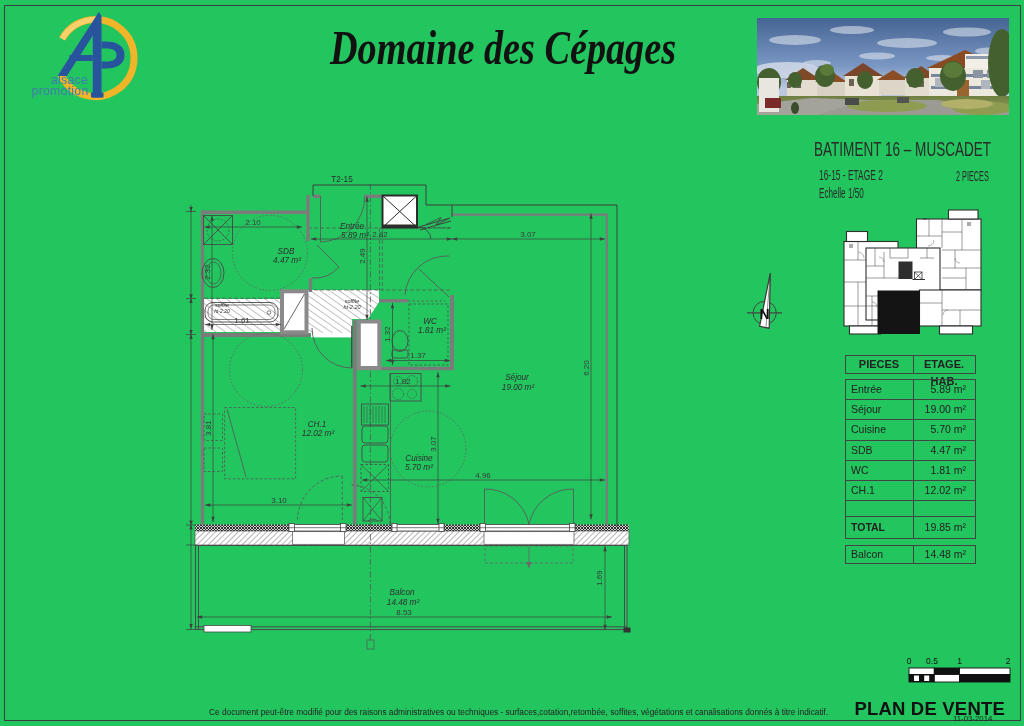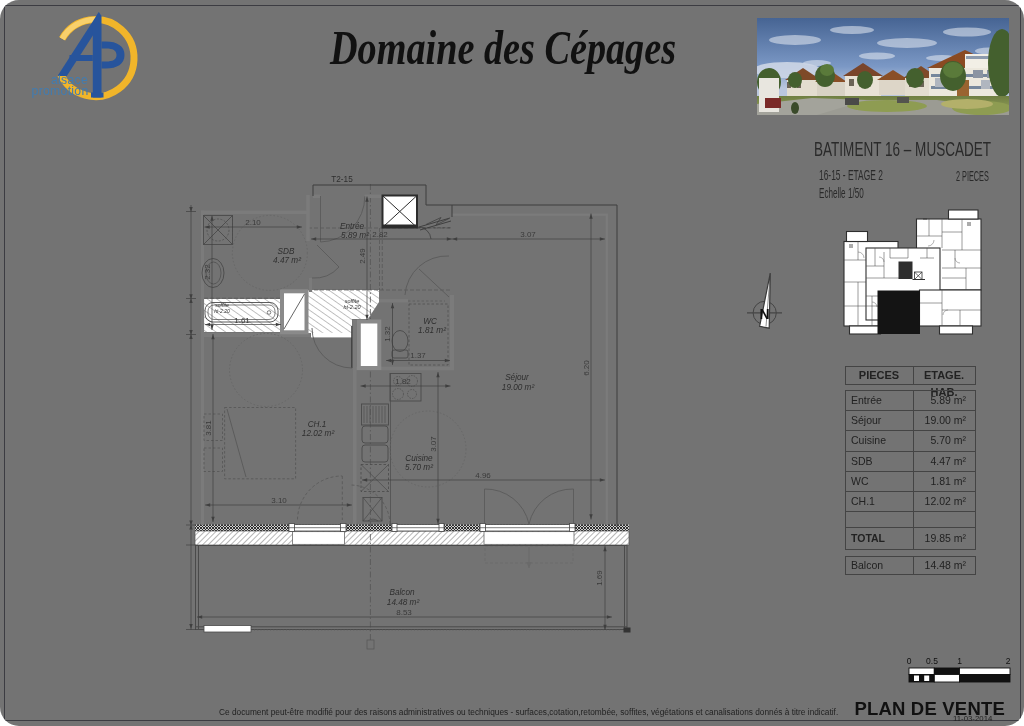--- a/index.html
+++ b/index.html
@@ -1,38 +1,38 @@
 <!DOCTYPE html>
 <html><head>
 <meta charset="utf-8">
 <style>
 html,body{margin:0;padding:0;background:#fff;}
-#page{position:relative;width:1024px;height:726px;background:#737373;overflow:hidden;
-  font-family:"Liberation Sans",sans-serif;border-radius:19px;}
+#page{position:relative;width:1024px;height:726px;background:#22c55e;overflow:hidden;
+  font-family:"Liberation Sans",sans-serif;}
 #border{position:absolute;left:4px;top:5px;width:1015px;height:714px;border:1.5px solid #3c3c42;}
 .t{position:absolute;white-space:nowrap;}
 
 #logo{position:absolute;left:10px;top:8px;width:160px;height:100px;}
 
 #title{position:absolute;left:330px;top:19px;width:460px;font-family:"Liberation Serif",serif;
  font-style:italic;font-weight:bold;font-size:49px;color:#111;transform:scaleX(0.78);transform-origin:left top;}
 
 #bat{left:814px;top:136.5px;font-size:21px;color:#2a2a2a;transform:scaleX(0.645);transform-origin:left top;}
 #etage{left:819px;top:166.5px;font-size:14px;color:#2a2a2a;transform:scaleX(0.60);transform-origin:left top;}
 #pieces{left:956px;top:167.5px;font-size:14px;color:#2a2a2a;transform:scaleX(0.52);transform-origin:left top;}
 #echelle{left:819px;top:184.5px;font-size:14px;color:#2a2a2a;transform:scaleX(0.58);transform-origin:left top;}
 
 #tbl{position:absolute;left:845px;top:355px;width:131px;font-size:10.5px;color:#222;}
-.tb{border:1.2px solid #444;margin-top:11px;}
+.tb{border:1.2px solid #444;}
 .row{position:relative;height:19.2px;line-height:19.2px;}
 .row .a{position:absolute;left:5px;top:0;}
 .row .b{position:absolute;right:9px;top:0;}
 .cdiv{position:absolute;top:0;bottom:0;left:66.5px;width:0;border-left:1px solid #444;}
 
-#disc{left:219px;top:706.5px;font-size:8.3px;color:#222;transform:scaleX(1.0);transform-origin:left top;}
+#disc{left:209px;top:706.5px;font-size:8.3px;color:#222;transform:scaleX(1.0);transform-origin:left top;}
 #pdv{left:845px;top:697.5px;width:160px;font-size:18.5px;font-weight:bold;color:#111;letter-spacing:0.2px;text-align:right;}
 #date{left:953px;top:713.5px;font-size:7.8px;color:#222;}
 </style>
 </head>
 <body>
 <div id="page">
 <div id="border"></div>
 
 <svg id="logo" viewBox="-30 0 160 100">
 <path d="M 20.6 66.3 A 38.5 38.5 0 1 0 22.2 30.8" fill="none" stroke="#f1b52a" stroke-width="7"></path>

